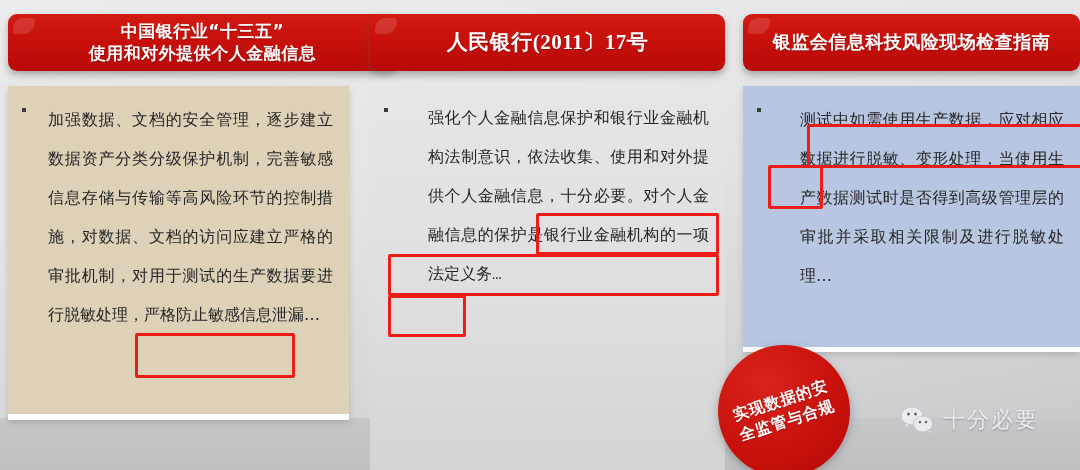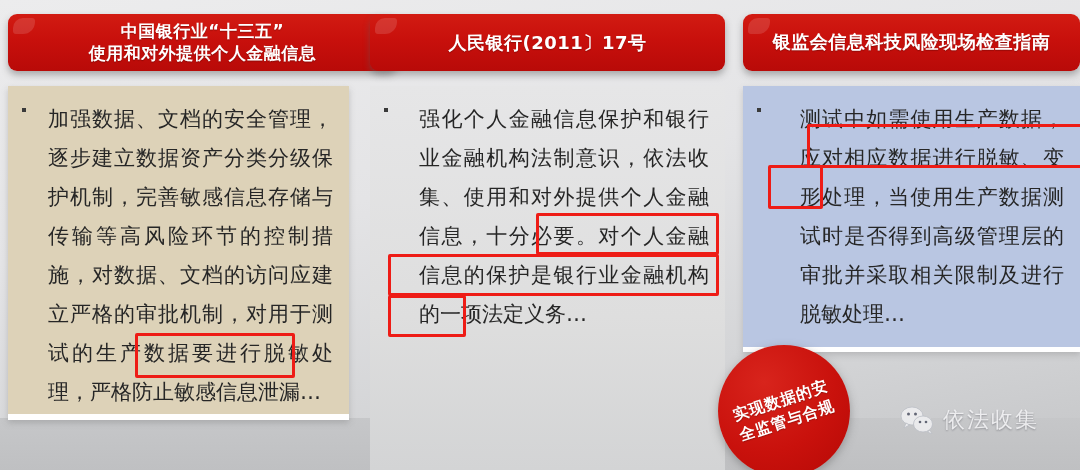--- a/index.html
+++ b/index.html
@@ -57,21 +57,22 @@
     border-radius: 10px 3px 12px 3px;
     background: rgba(255,255,255,.13);
     pointer-events: none;
   }
   #pill1 {
     left: 8px; top: 14px; width: 389px; height: 57px;
     font-size: 17px;
   }
   #pill2 {
     left: 10px; top: 14px; width: 355px; height: 57px;
-    font-size: 18px;
+    font-size: 21px;
+    font-family: Liberation Serif, serif;
   }
   #pill3 {
     left: 8px; top: 14px; width: 337px; height: 57px;
     font-size: 18px;
     font-family: Liberation Serif, serif;
   }
   .pill .ln { display: block; }
 
   
   .card {
@@ -93,41 +94,41 @@
     left: 8px; top: 86px; width: 337px; height: 266px;
     background: #b9c6e2;
     border-bottom: 5px solid #ffffff;
     box-shadow: 0 3px 6px rgba(120,120,120,.3);
   }
 
   
   .para {
     position: relative;
     padding: 14px 16px 0 13px;
-    font-size: 21px;
+    font-size: 16px;
     line-height: 39px;
     color: #262626;
     font-family: "DejaVu Sans", "Liberation Sans", sans-serif;
   }
   .para .bullet {
     position: absolute;
     left: 14px;
     top: 22px;
     width: 4px; height: 4px;
     background: #3a3a3a;
   }
   .para .txt {
     display: block;
     margin-left: 27px;
     text-align: justify;
     text-justify: inter-character;
     word-break: break-all;
   }
   #card3 .para .txt { margin-left: 44px; }
-  #card2 .para .txt { margin-left: 36px; }
+  #card2 .para .txt { margin-left: 45px; font-family: Liberation Mono, monospace; }
 
   
   .hl {
     position: absolute;
     border: 3px solid #ee1c16;
     border-radius: 2px;
     pointer-events: none;
   }
 
   
@@ -255,16 +256,16 @@
           <ellipse cx="23" cy="18" rx="9.5" ry="8"></ellipse>
         </g>
         <path d="M6 17 L4 22 L9.5 19 Z" fill="#f0f0f2" stroke="#b9bcc4" stroke-width="0.8"></path>
         <path d="M30 24 L32 28 L27.5 26 Z" fill="#f0f0f2" stroke="#b9bcc4" stroke-width="0.8"></path>
         <circle cx="8.5" cy="8" r="1.5" fill="#55596a"></circle>
         <circle cx="15.5" cy="8" r="1.5" fill="#55596a"></circle>
         <circle cx="20" cy="16" r="1.3" fill="#55596a"></circle>
         <circle cx="26" cy="16" r="1.3" fill="#55596a"></circle>
       </svg>
     </span>
-    <span class="wtext">依法收集</span>
+    <span class="wtext">十分必要</span>
   </div>
 
 </div>
 
 </body></html>

